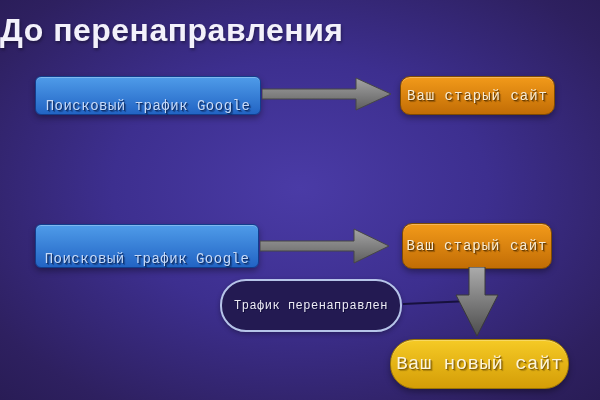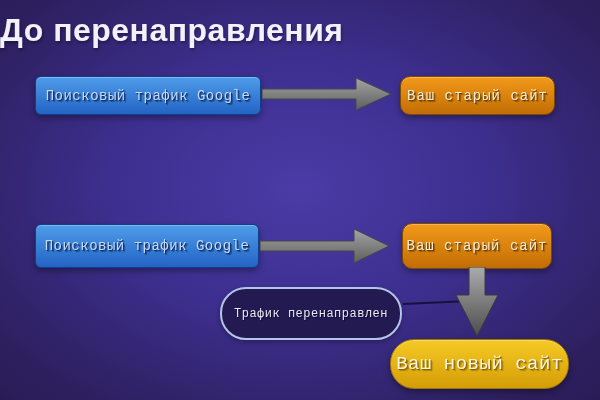--- a/index.html
+++ b/index.html
@@ -18,36 +18,37 @@
     position:absolute;display:flex;align-items:center;justify-content:center;
     font-family:"Liberation Mono","DejaVu Sans Mono",monospace;
     box-shadow:0 3px 6px rgba(0,0,0,0.35), inset 0 1px 0 rgba(255,255,255,0.28);
     white-space:nowrap;
   }
   .node-blue{
     background:linear-gradient(#4f9ce9,#2264c4);
     border:1px solid #123d8c;border-radius:6px;
     color:#c6daf8;font-size:14px;letter-spacing:0.5px;
     text-shadow:1px 1px 0 #10336e, 2px 2px 1px rgba(10,35,90,0.55);
+    align-items:flex-end;
   }
   .node-orange{
     background:linear-gradient(#f29a1a,#c26d05);
     border:1px solid #7e4a02;border-radius:10px;
     color:#f8ecd4;font-size:14px;letter-spacing:1px;
     text-shadow:1px 1px 0 #6e4002, 2px 2px 1px rgba(90,50,0,0.5);
   }
   .node-yellow{
     background:linear-gradient(#f5ca25,#d49d07);
     border:1px solid #9a7404;border-radius:24px;
     color:#fdf5dc;font-size:19px;letter-spacing:0.5px;
     text-shadow:1px 1px 0 #8a6503, 2px 2px 1px rgba(120,85,0,0.5);
   }
   .arrow{position:absolute;}
   .callout{
-    position:absolute;left:220px;top:287px;width:182px;height:53px;
+    position:absolute;left:220px;top:279px;width:182px;height:53px;
     box-sizing:border-box;background:#231a52;
     border:2px solid #b6c4e9;border-radius:26px;
     display:flex;flex-direction:row;align-items:center;justify-content:center;
     font-family:"Liberation Mono","DejaVu Sans Mono",monospace;
     font-size:12px;line-height:18px;letter-spacing:0.5px;color:#eceaf4;
     text-shadow:1px 1px 0 #0e0a38;white-space:nowrap;
     box-shadow:0 2px 5px rgba(0,0,0,0.3);
   }
   .connector{
     position:absolute;left:403px;top:303px;width:61px;height:2px;

